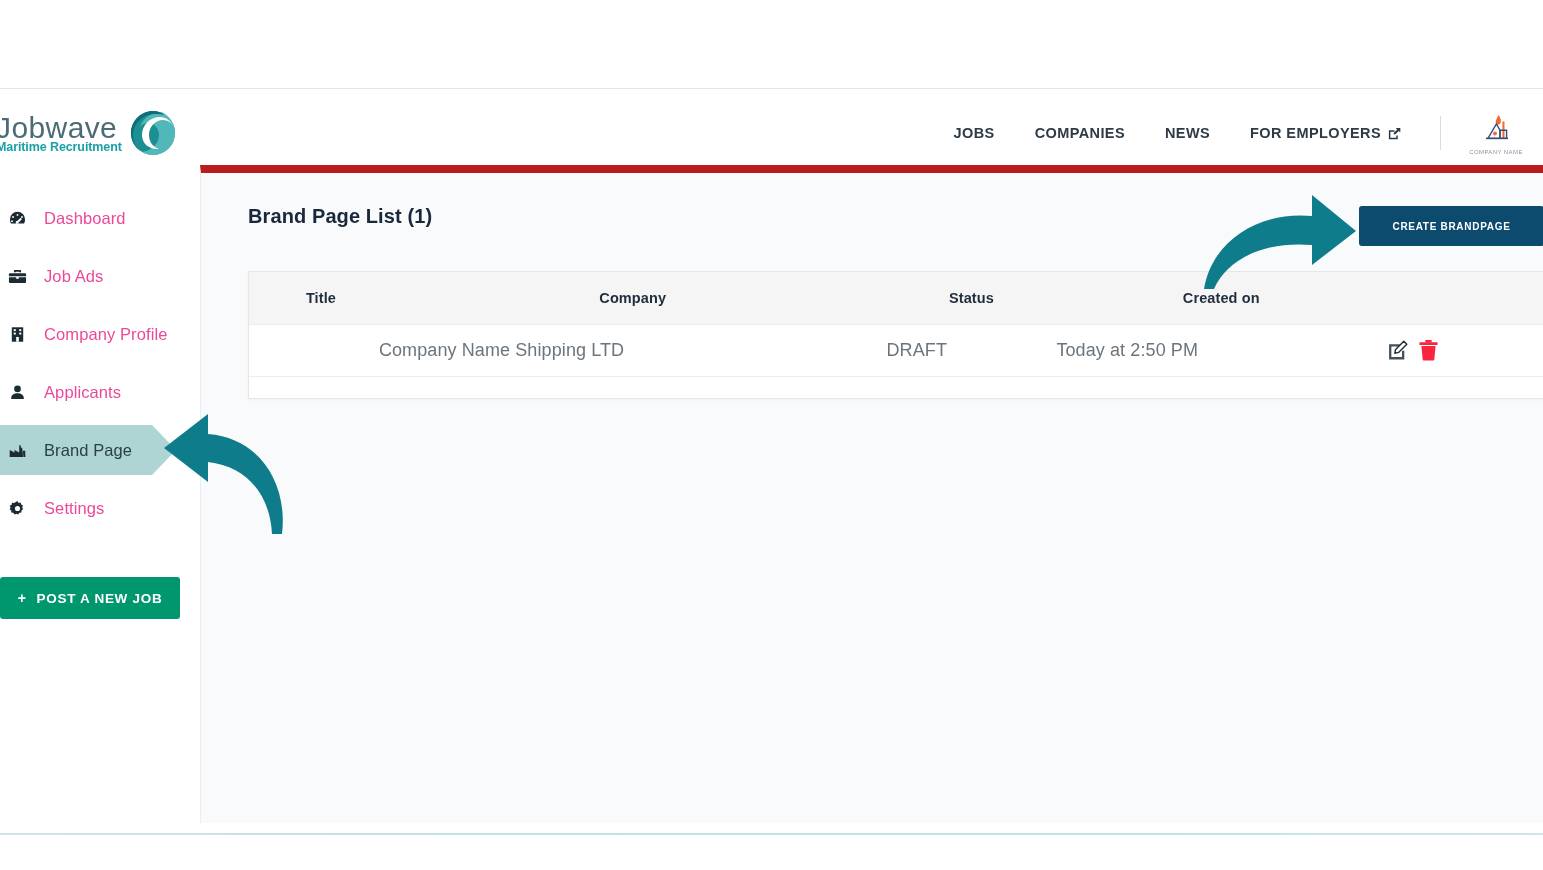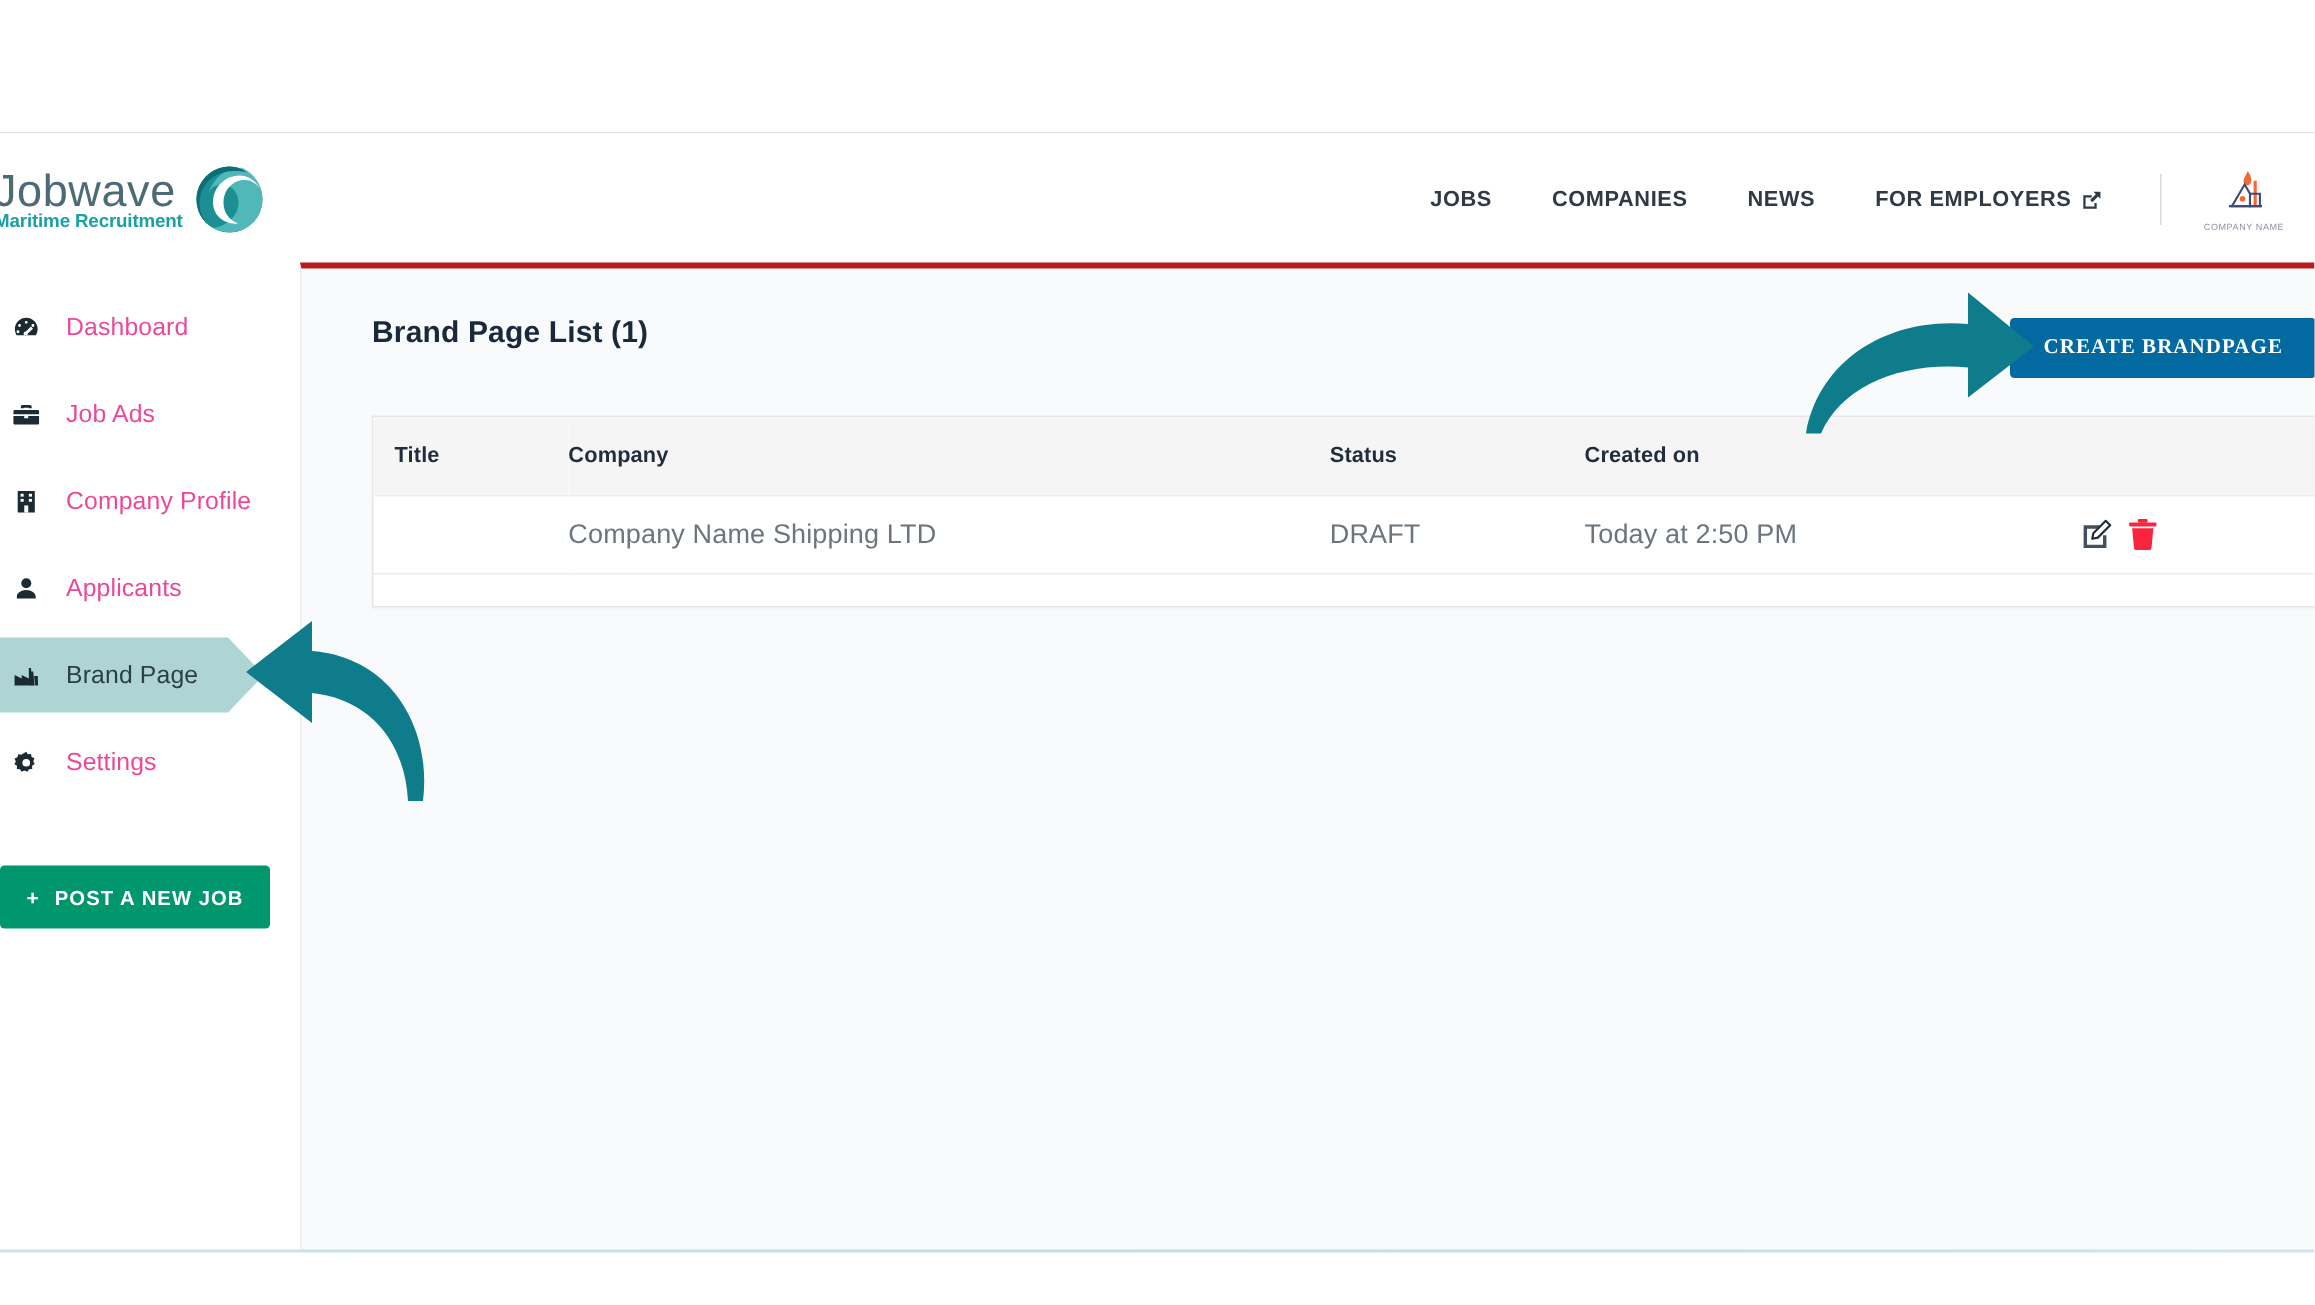--- a/index.html
+++ b/index.html
@@ -176,67 +176,67 @@
     align-items: center;
     justify-content: center;
     gap: 10px;
     cursor: pointer;
   }
   .post-job-btn .plus { font-size: 14px; font-weight: bold; }
 
   
   .content {
     position: absolute;
-    left: 200px; top: 175px;
+    left: 200px; top: 165px;
     width: 1343px; height: 658px;
     background: #f8fafb;
-    border-top: 4px solid #b91c1c;
+    border-top: 8px solid #b91c1c;
     border-left: 1px solid #ececec;
   }
   .content-inner { padding: 32px 0 0 47px; position: relative; height: 100%; }
 
   .page-title {
     font-size: 20px;
     font-weight: bold;
     color: #19283a;
     letter-spacing: 0.1px;
   }
 
   .create-btn {
     position: absolute;
     right: -1px; top: 33px;
     height: 40px;
     min-width: 185px;
-    background: #0369a1;
+    background: #0c4a6e;
     color: #ffffff;
     border: none;
     border-radius: 3px;
-    font-family: Liberation Serif, serif;
-    font-size: 14px;
+    font-family: Liberation Sans, sans-serif;
+    font-size: 10px;
     font-weight: bold;
     letter-spacing: 0.7px;
     padding: 0 22px;
     cursor: pointer;
     white-space: nowrap;
   }
 
   
   .table-card {
     margin-top: 43px;
     margin-right: 0;
     width: 1343px;
     background: #ffffff;
     border: 1px solid #e6e6e6;
     border-right: none;
     box-shadow: 0 1px 2px rgba(0,0,0,0.04);
   }
   table { width: 100%; border-collapse: collapse; }
   thead tr { background: #f5f5f5; height: 52px; }
   thead th {
-    text-align: left;
+    text-align: center;
     font-size: 14.5px;
     font-weight: bold;
     color: #1f2d3d;
     padding: 0;
     letter-spacing: 0.1px;
   }
   tbody tr { height: 52px; border-top: 1px solid #ededed; }
   tbody td {
     font-size: 18px;
     color: #6c757d;

